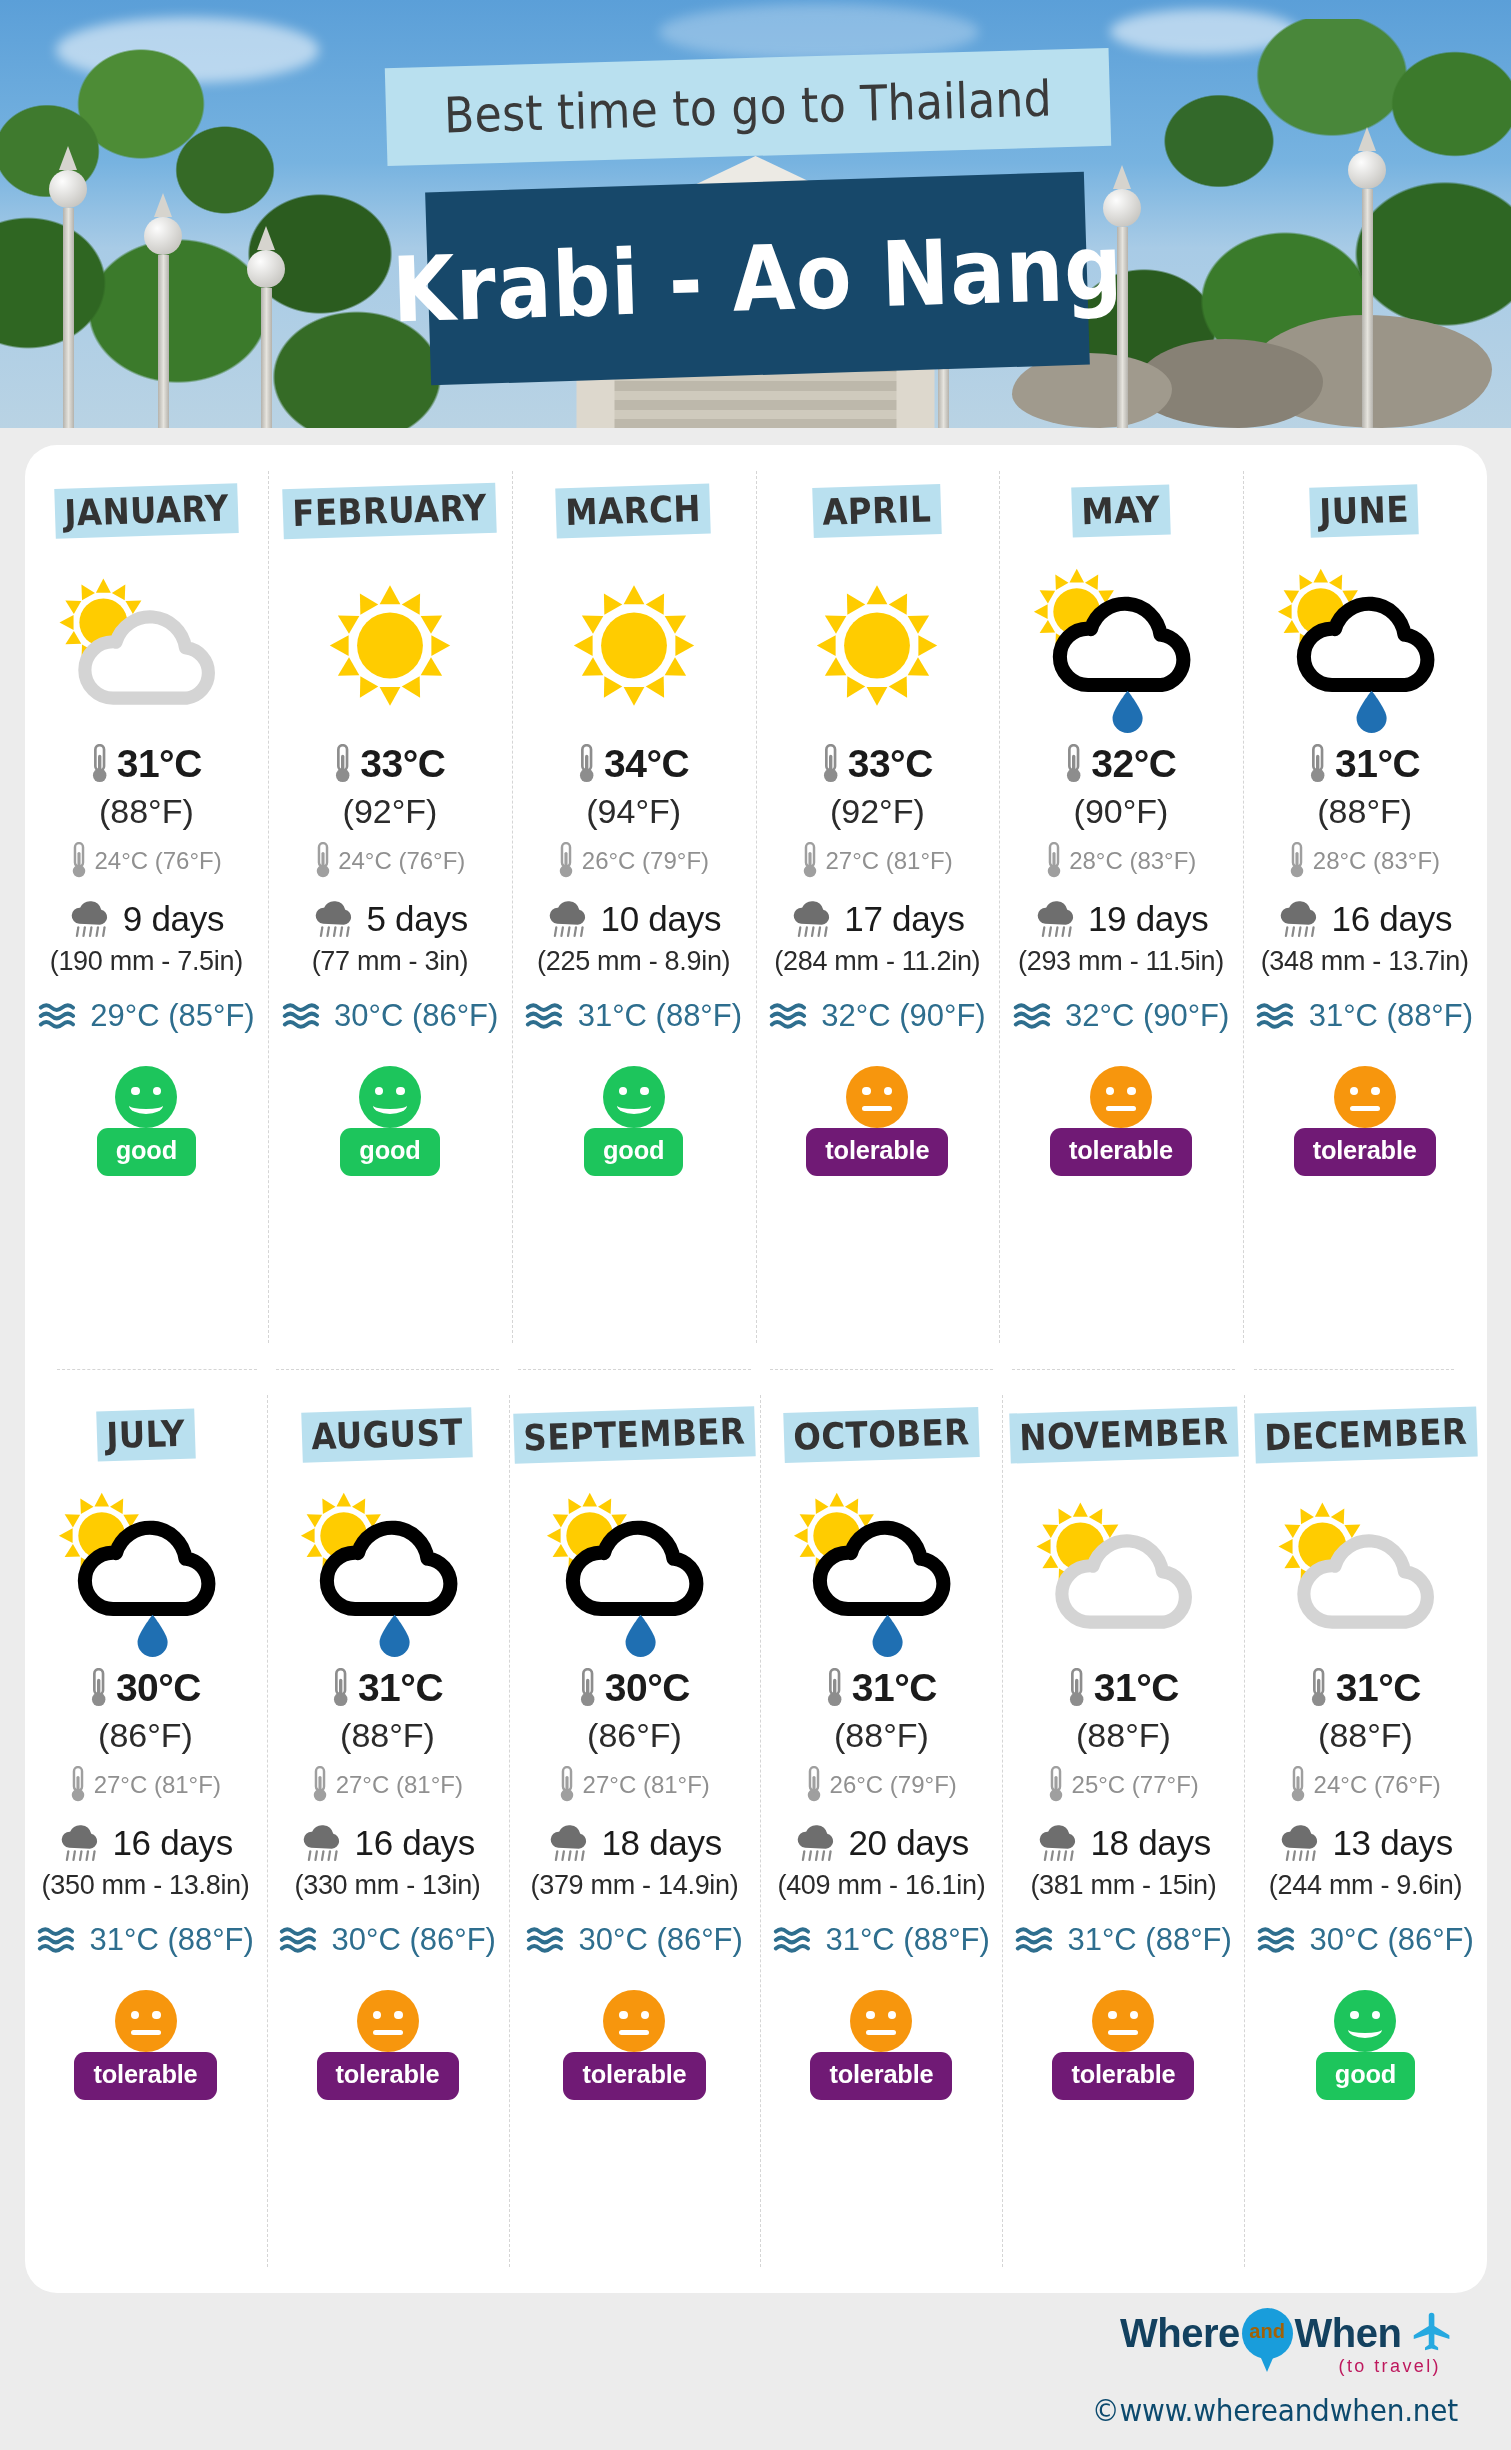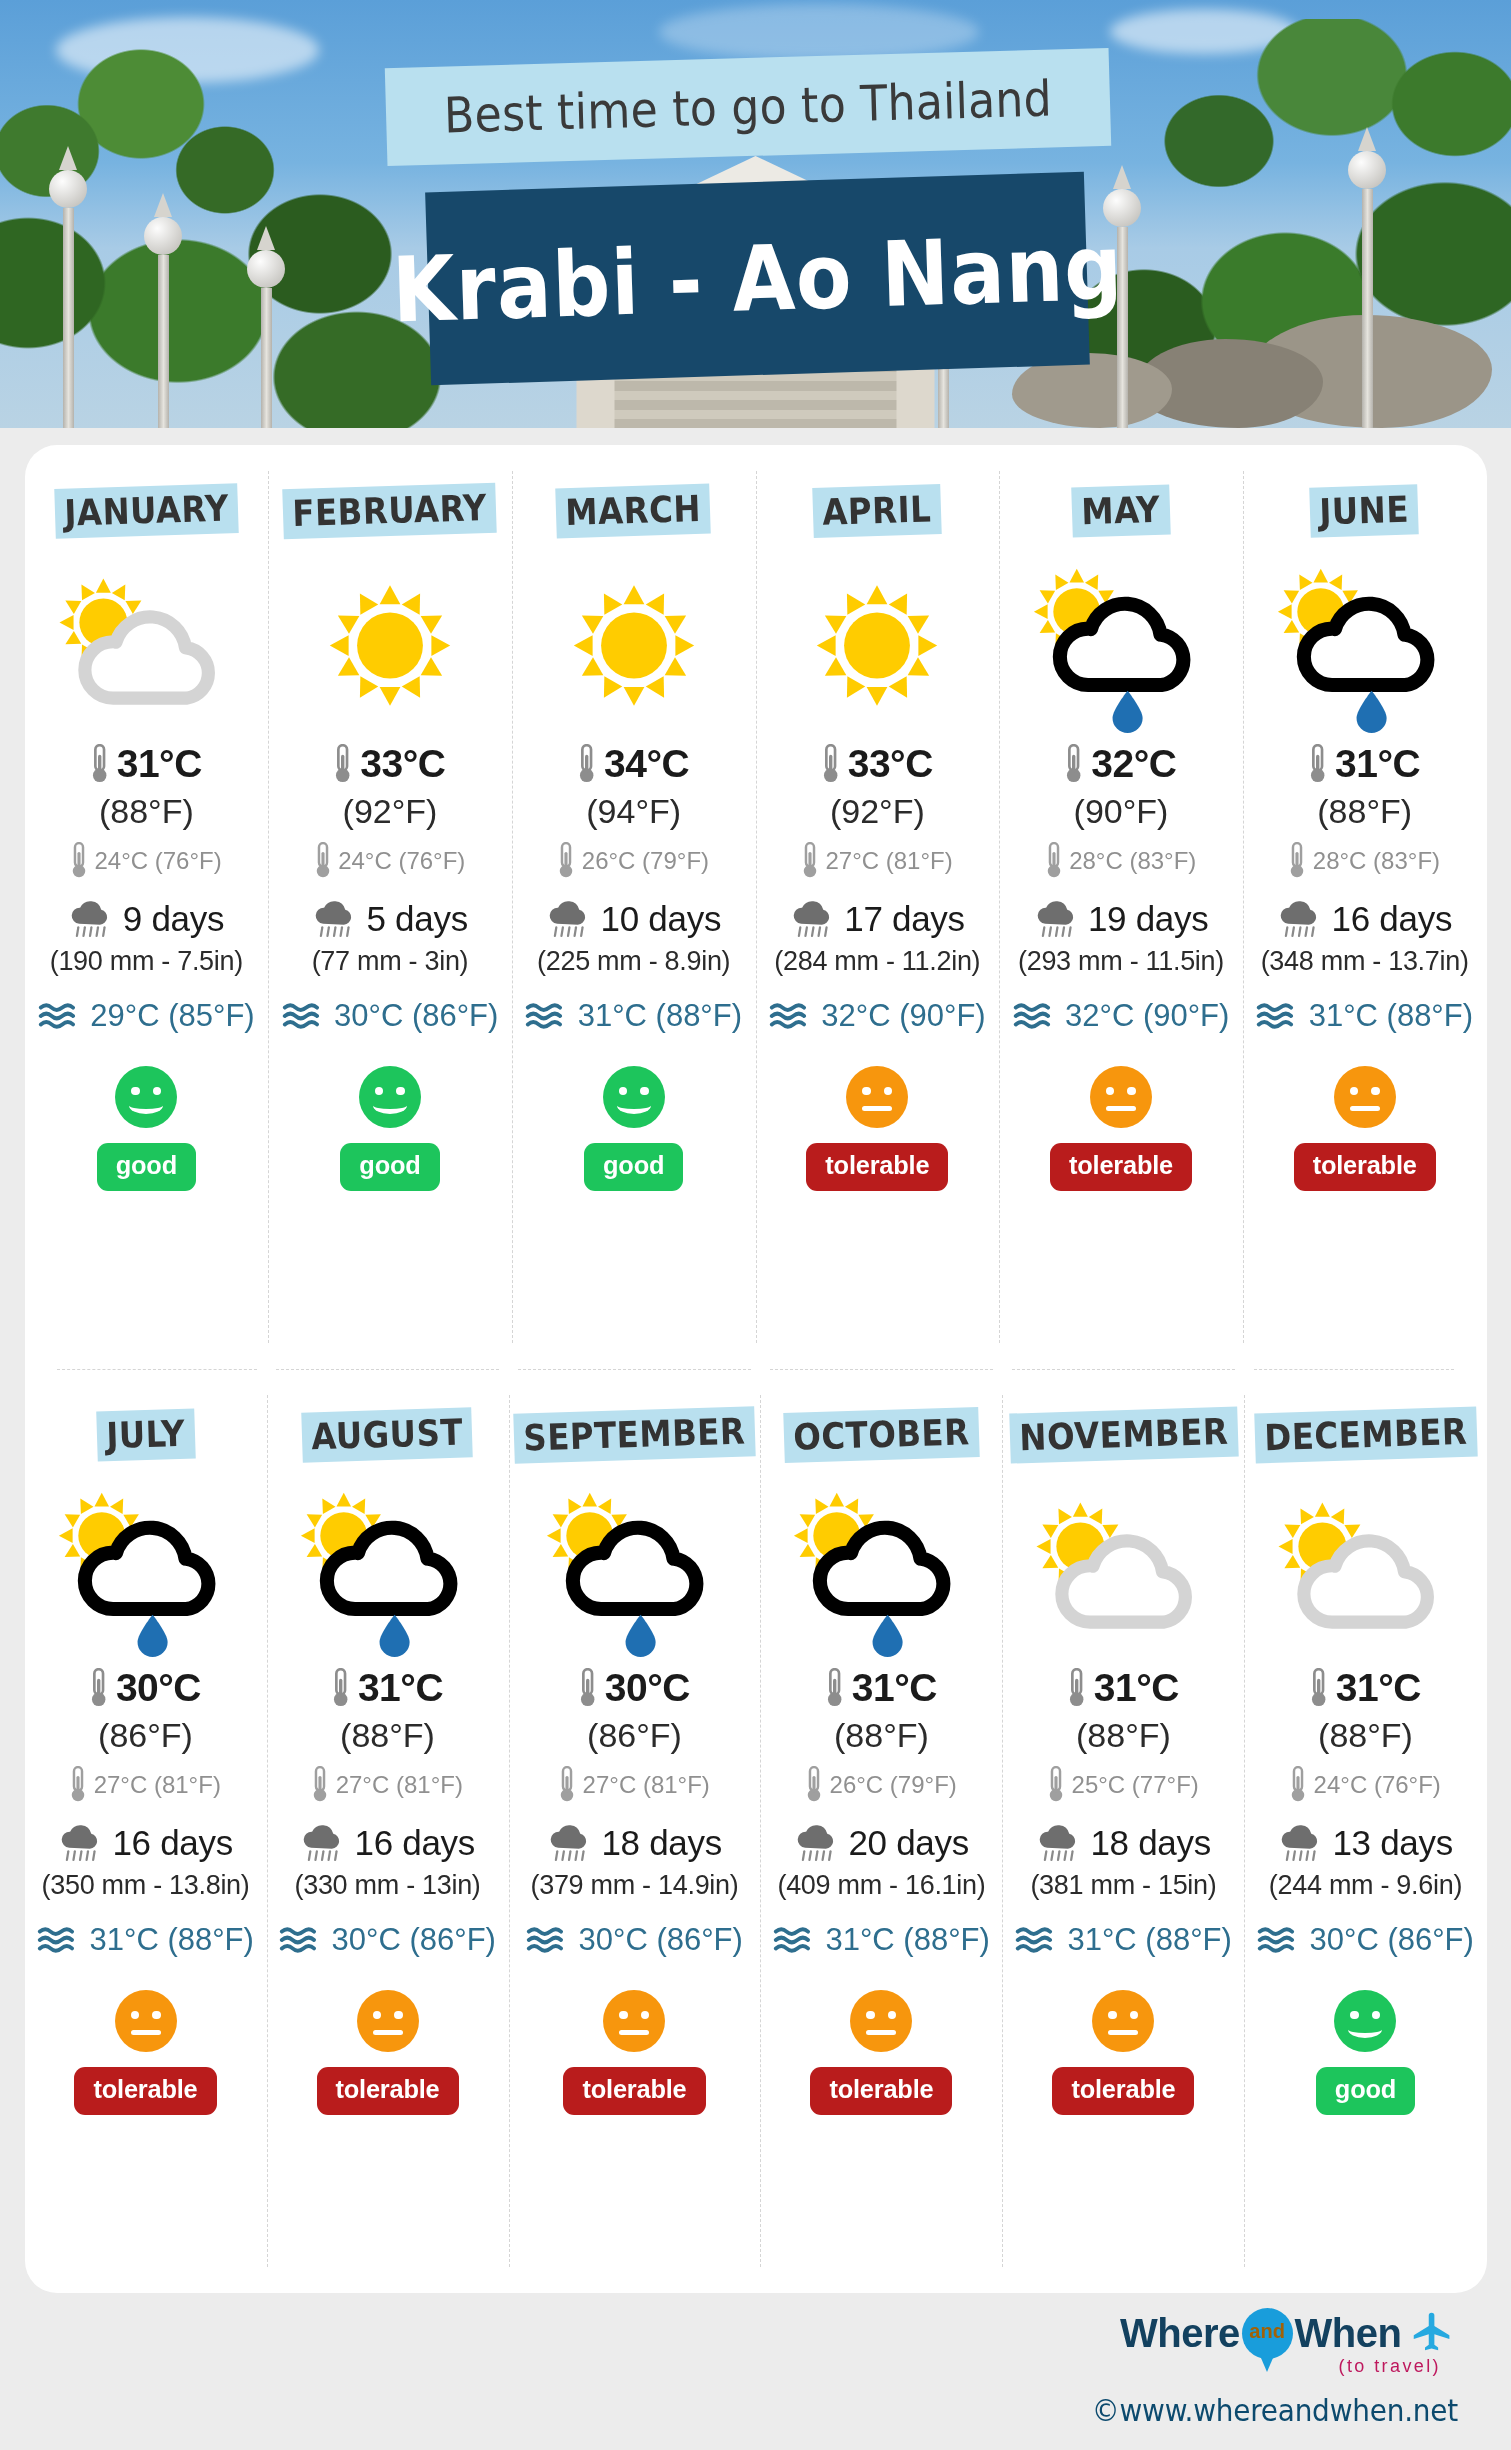--- a/index.html
+++ b/index.html
@@ -271,30 +271,29 @@
   .face .mouth-flat {
     position: absolute; left: 16px; right: 16px; top: 40px;
     height: 5.6px; background: #fff; border-radius: 2.8px;
   }
   .face .mouth-smile {
     position: absolute; left: 14px; right: 14px; top: 31px; height: 17px;
     border-bottom: 5.6px solid #fff;
     border-radius: 0 0 60% 60%;
   }
   .badge {
-    margin-top: 15px;
     padding: 8.5px 19px 10.3px 19px;
     border-radius: 11px;
     color: #ffffff;
     font-size: 25.4px;
     font-weight: bold;
     letter-spacing: -0.2px;
   }
   .good  { background: #1dc55c; }
-  .tolerable { background: #b91c1c; }
+  .tolerable { background: #701a75; }
 
   
   .footer {
     position: absolute;
     right: 53px; top: 2303px;
     width: 489px; height: 122px;
     text-align: right;
   }
   .logo-row {
     display: flex; align-items: center; justify-content: flex-end;

